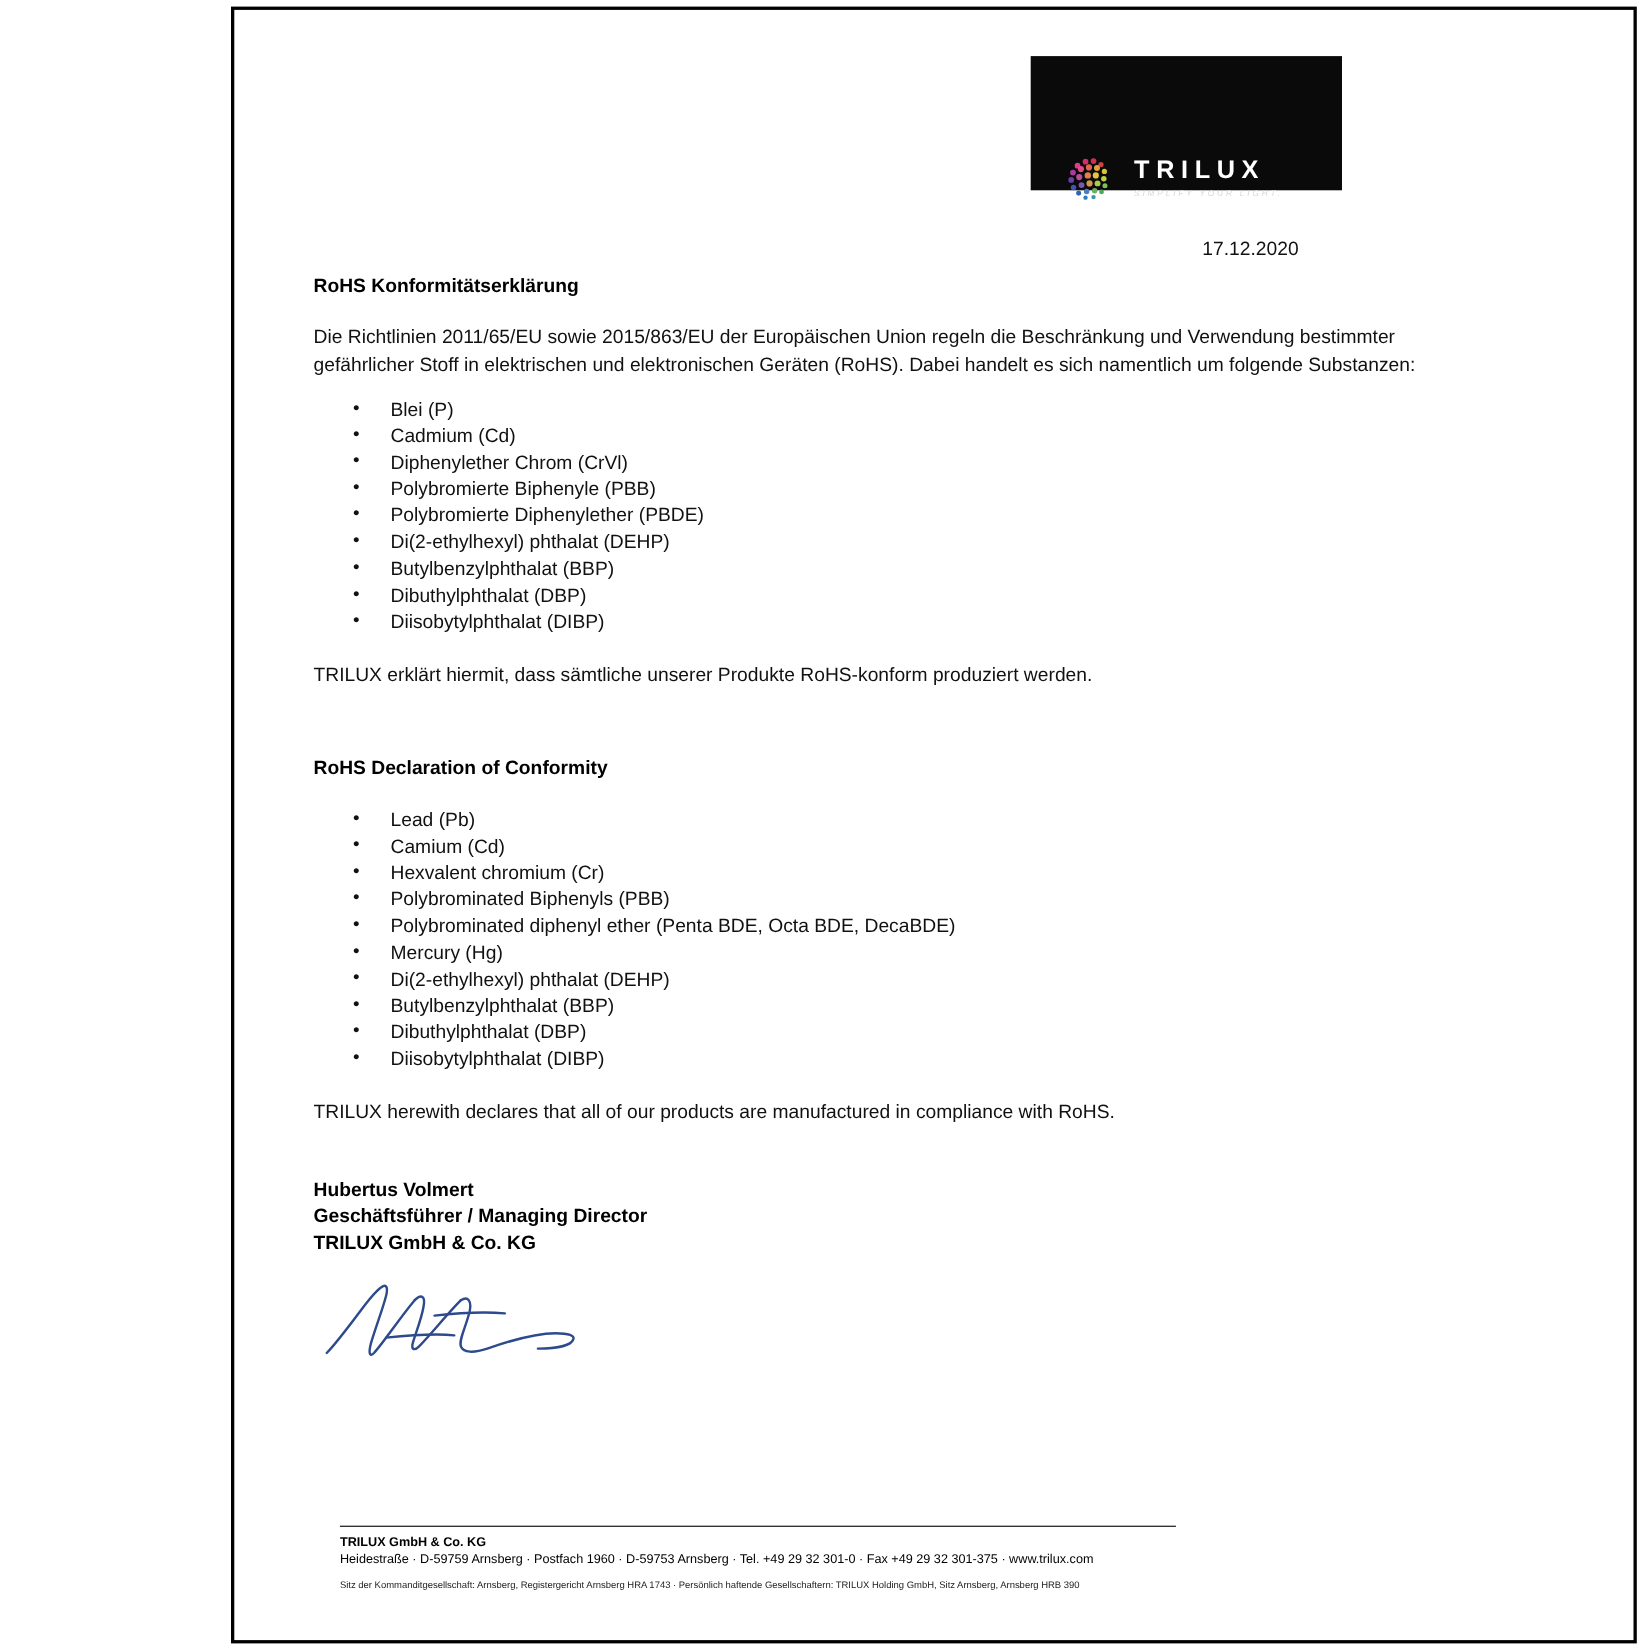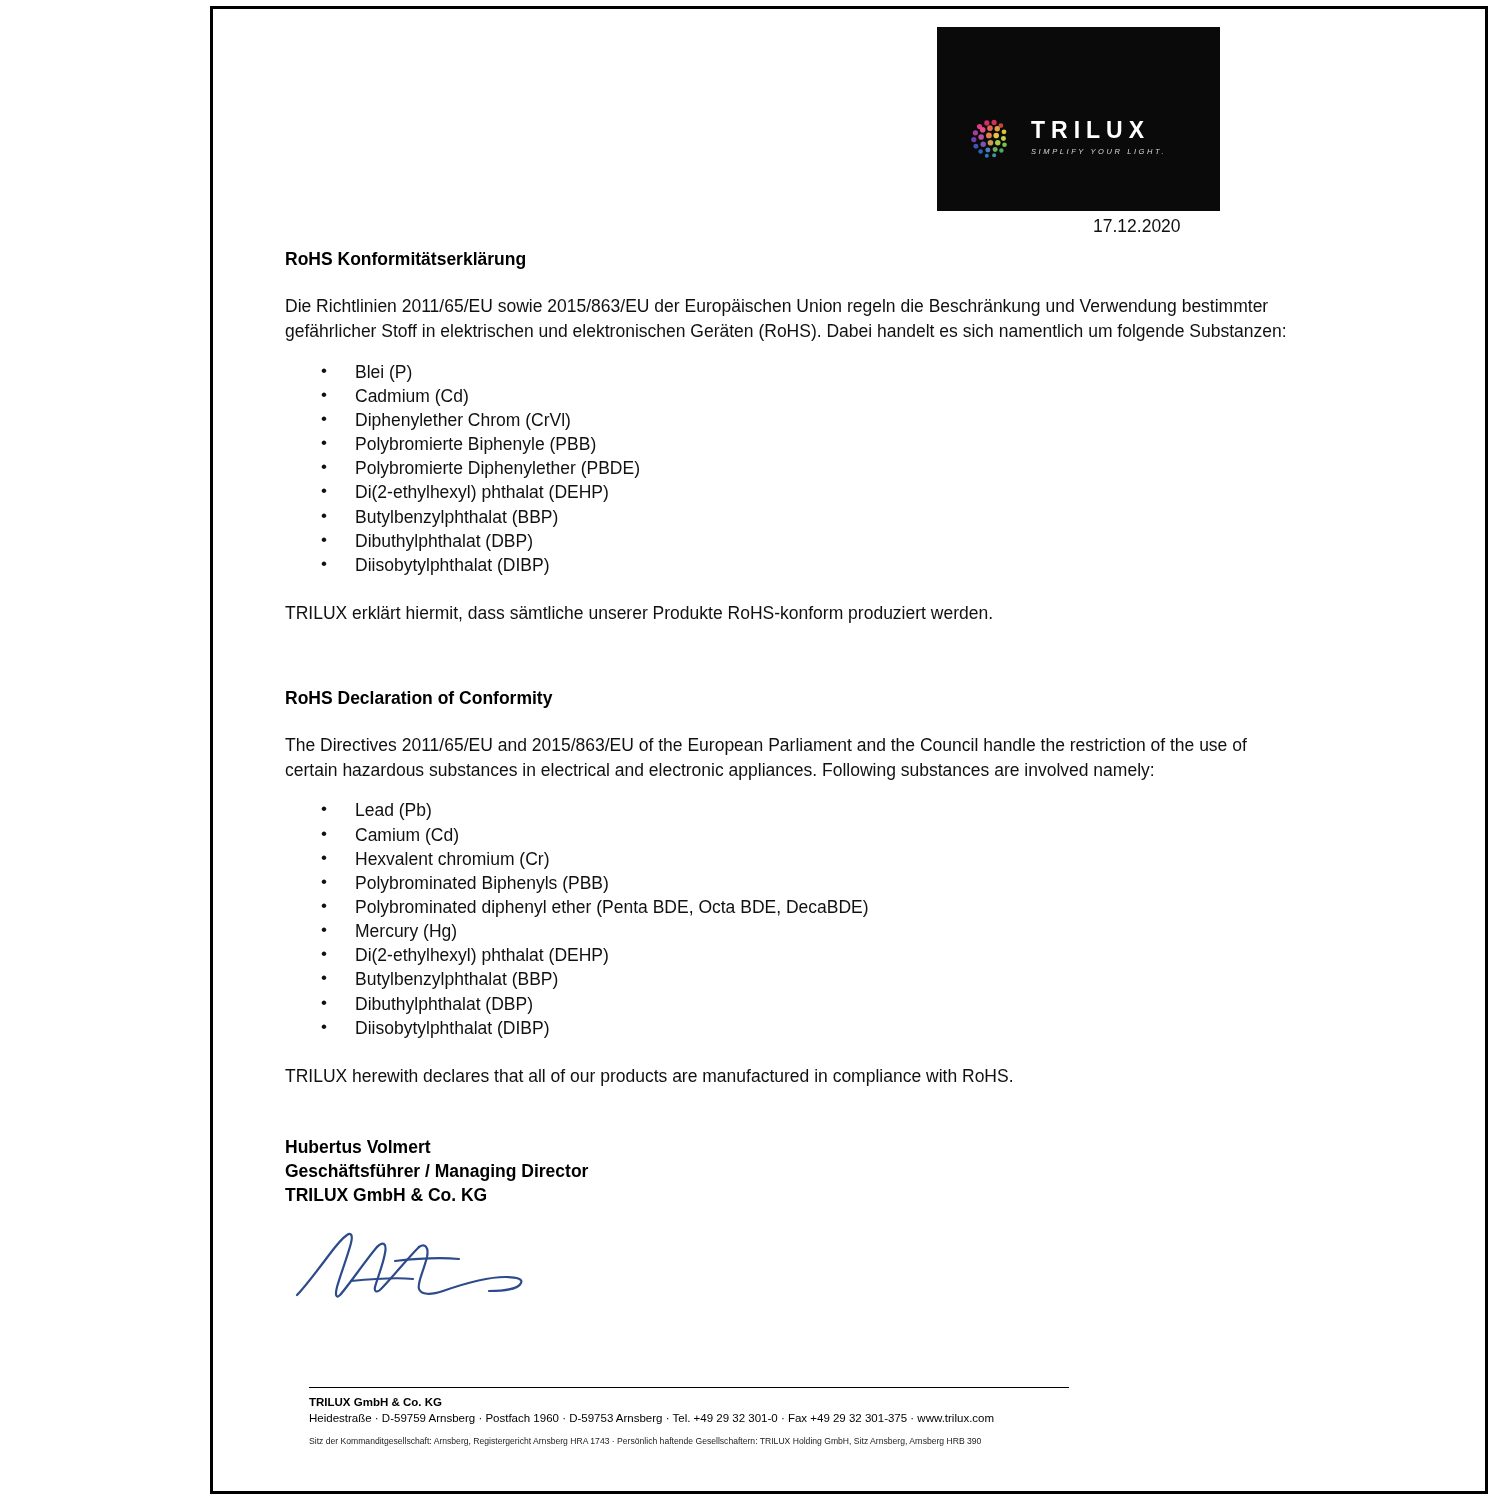--- a/index.html
+++ b/index.html
@@ -44,23 +44,23 @@
 
   .content {
     position: absolute;
     left: 0; top: 0;
     right: 0; bottom: 0;
   }
 
   .logo-box {
     position: absolute;
     left: 724px;
-    top: 18px;
+    top: 42px;
     width: 283px;
-    height: 184px;
+    height: 122px;
     background: #0a0a0a;
   }
   .logo-inner {
     position: absolute;
     left: 28px;
     top: 84px;
     display: flex;
     align-items: center;
   }
   .logo-sphere {
@@ -256,21 +256,20 @@
           <li>Butylbenzylphthalat (BBP)</li>
           <li>Dibuthylphthalat (DBP)</li>
           <li>Diisobytylphthalat (DIBP)</li>
         </ul>
         <div class="gap-small"></div>
         <p class="para">TRILUX erklärt hiermit, dass sämtliche unserer Produkte RoHS-konform produziert werden.</p>
 
         <div class="gap-big"></div>
 
         <h2 class="sec-title">RoHS Declaration of Conformity</h2>
-        <p class="para">The Directives 2011/65/EU and 2015/863/EU of the European Parliament and the Council handle the restriction of the use of certain hazardous substances in electrical and electronic appliances. Following substances are involved namely:</p>
         <ul class="subs">
           <li>Lead (Pb)</li>
           <li>Camium (Cd)</li>
           <li>Hexvalent chromium (Cr)</li>
           <li>Polybrominated Biphenyls (PBB)</li>
           <li>Polybrominated diphenyl ether (Penta BDE, Octa BDE, DecaBDE)</li>
           <li>Mercury (Hg)</li>
           <li>Di(2-ethylhexyl) phthalat (DEHP)</li>
           <li>Butylbenzylphthalat (BBP)</li>
           <li>Dibuthylphthalat (DBP)</li>

